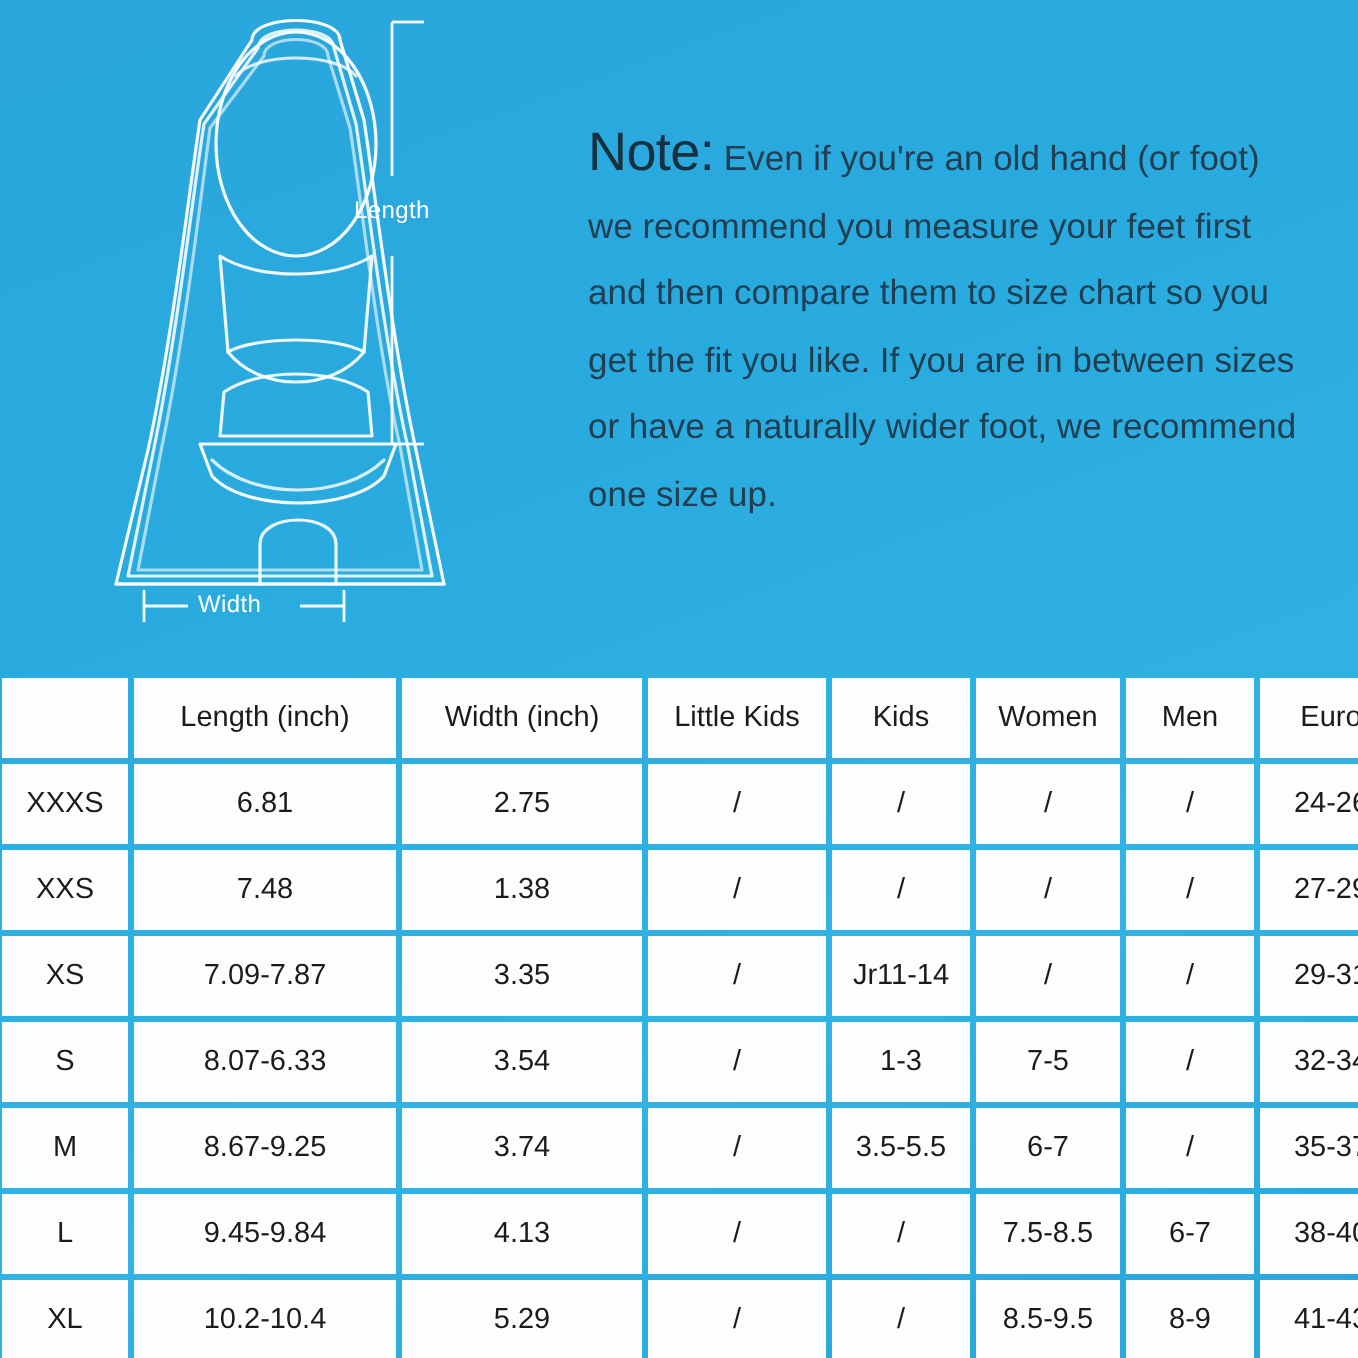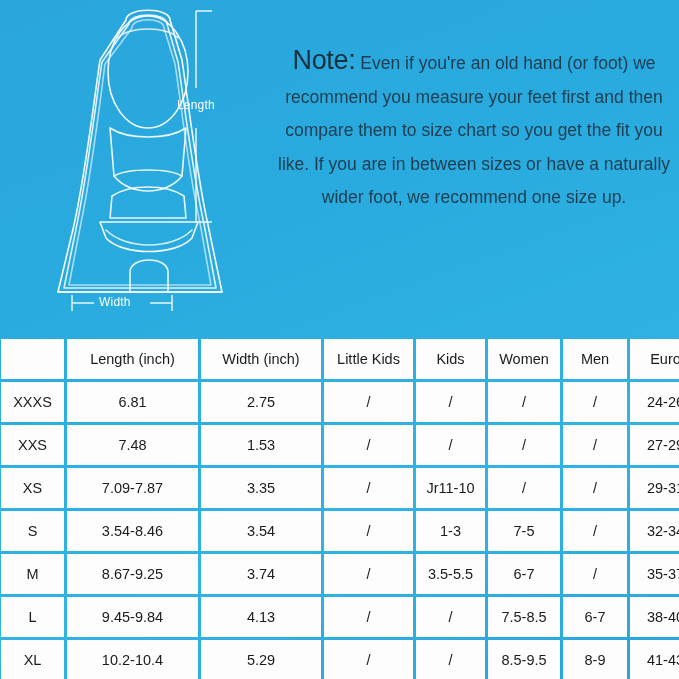--- a/index.html
+++ b/index.html
@@ -59,22 +59,21 @@
     left: 278px;
     top: 44px;
     width: 392px;
     color: #1d3d52;
   }
   #note-text {
     font-size: 17.5px;
     line-height: 33.5px;
     color: #203f52;
     font-family: "Liberation Sans", sans-serif;
-    margin: 0;
-    text-align: center;
+    margin: 16px;
   }
   #note-heading {
     font-size: 27px;
     color: #16303f;
     font-family: "Liberation Sans", sans-serif;
     letter-spacing: -0.3px;
   }
 
   
   #size-table-wrap {
@@ -204,40 +203,40 @@
           <td>2.75</td>
           <td>/</td>
           <td>/</td>
           <td>/</td>
           <td>/</td>
           <td>24-26</td>
         </tr>
         <tr>
           <td>XXS</td>
           <td>7.48</td>
-          <td>1.53</td>
+          <td>1.38</td>
           <td>/</td>
           <td>/</td>
           <td>/</td>
           <td>/</td>
           <td>27-29</td>
         </tr>
         <tr>
           <td>XS</td>
           <td>7.09-7.87</td>
           <td>3.35</td>
           <td>/</td>
-          <td>Jr11-10</td>
+          <td>Jr11-14</td>
           <td>/</td>
           <td>/</td>
           <td>29-31</td>
         </tr>
         <tr>
           <td>S</td>
-          <td>3.54-8.46</td>
+          <td>8.07-6.33</td>
           <td>3.54</td>
           <td>/</td>
           <td>1-3</td>
           <td>7-5</td>
           <td>/</td>
           <td>32-34</td>
         </tr>
         <tr>
           <td>M</td>
           <td>8.67-9.25</td>

